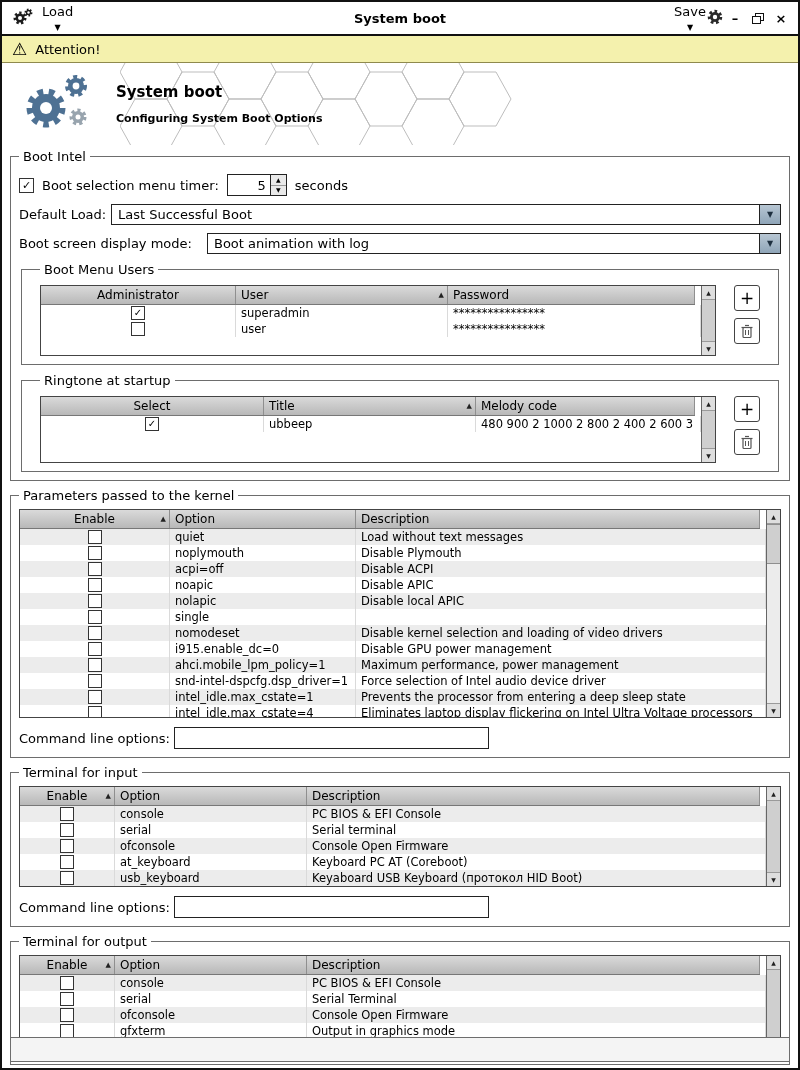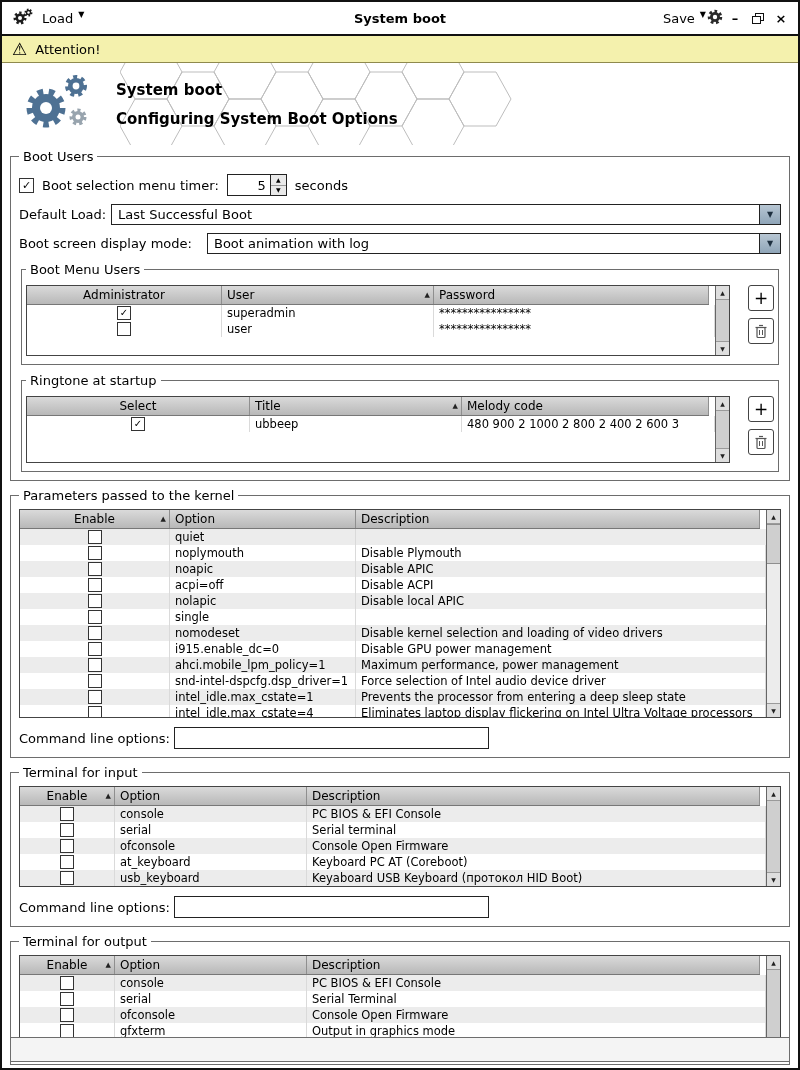--- a/index.html
+++ b/index.html
@@ -6,41 +6,41 @@
   body{
     width:800px;height:1070px;box-sizing:border-box;position:relative;overflow:hidden;
     border:2px solid #111;background:#fff;color:#000;
     font-family:"DejaVu Sans",sans-serif;font-size:13px;
   }
   
   .titlebar{height:32px;display:flex;align-items:center;padding:0 10px;border-bottom:2px solid #111;}
   .tb-left{display:flex;align-items:center;gap:8px;flex:1;}
   .tb-title{flex:0 0 auto;font-weight:bold;}
   .tb-right{display:flex;align-items:center;gap:0;flex:1;justify-content:flex-end;}
-  .menu-btn{display:flex;align-items:flex-start;gap:5px;cursor:default;}
+  .menu-btn{display:flex;align-items:center;gap:5px;cursor:default;flex-direction:column;}
   .caret{font-size:8px;line-height:1;}
   .win-controls{display:flex;gap:9px;align-items:center;margin-left:4px;}
   .win-btn{display:flex;align-items:center;justify-content:center;width:14px;height:14px;font-weight:bold;font-size:13px;line-height:1;}
   .maxicon{position:relative;width:12px;height:11px;display:inline-block;}
   .maxicon::before{content:"";position:absolute;left:3px;top:0;width:7px;height:6px;border:1.5px solid #111;}
   .maxicon::after{content:"";position:absolute;left:0;top:3px;width:7px;height:6px;border:1.5px solid #111;background:#fff;}
   
   .warnbar{height:26px;background:var(--warning-bg,#f4f1ad);border-bottom:1px solid #8f8a4e;
     display:flex;align-items:center;gap:8px;padding:0 10px;}
   .warn-icon{font-size:17px;line-height:1;}
   
   .pageheader{height:82px;position:relative;overflow:hidden;display:flex;align-items:center;padding:0 16px;gap:20px;}
   .hexwrap{position:absolute;left:118px;top:0;pointer-events:none;}
   .htitles{position:relative;z-index:1;}
   .htitle{font-weight:bold;font-size:15px;margin-bottom:11px;}
-  .hsub{font-weight:bold;font-size:15px;}
+  .hsub{font-weight:bold;font-size:11px;}
   
   fieldset{border:1px solid #6d6d6d;margin:4px 8px 7px;padding:2px 8px 8px;}
   legend{padding:0 4px;font-size:13px;}
-  fieldset fieldset{margin:8px 2px 0;padding:2px 4px 8px;}
+  fieldset fieldset{margin:8px 2px 0;padding:2px 18px 8px;}
   
   .frow{display:flex;align-items:center;gap:8px;margin-top:8px;}
   .cb{width:13px;height:13px;border:1px solid #333;background:#fff;display:inline-flex;align-items:center;
     justify-content:center;font-size:11px;font-weight:bold;line-height:1;flex:none;}
   .spin{display:flex;border:1px solid #222;height:22px;width:60px;background:#fff;flex:none;box-sizing:border-box;}
   .spin input{border:0;outline:0;width:100%;min-width:0;text-align:right;font:inherit;padding:0 4px;background:transparent;}
   .spin-btns{width:15px;border-left:1px solid #222;display:flex;flex-direction:column;flex:none;}
   .spin-btns div{flex:1;display:flex;align-items:center;justify-content:center;font-size:6px;background:#e9e9e9;line-height:1;}
   .spin-btns div:first-child{border-bottom:1px solid #999;}
   .combo{display:flex;align-items:stretch;border:1px solid #222;height:21px;background:#fff;flex:1;box-sizing:border-box;}
@@ -175,21 +175,21 @@
         <circle cx="60" cy="46" r="2.5" fill="#fff"></circle>
     </svg>
   </span>
   <span class="htitles">
     <div class="htitle">System boot</div>
     <div class="hsub">Configuring System Boot Options</div>
   </span>
 </div>
 
 <fieldset>
-  <legend>Boot Users</legend>
+  <legend>Boot Intel</legend>
 
   <div class="frow">
     <span class="cb on">✓</span>
     <span class="lbl">Boot selection menu timer:</span>
     <span class="spin">
       <input value="5" style="">
       <span class="spin-btns">
         <div>▲</div>
         <div>▼</div>
       </span>
@@ -323,41 +323,42 @@
       </div>
       <div class="hcell">Option</div>
       <div class="hcell grow">Description</div>
     </div>
     <div class="tbody">
         <div class="trow">
           <div class="tcell center">
             <span class="cb"></span>
           </div>
           <div class="tcell">quiet</div>
+          <div class="tcell grow">Load without text messages</div>
         </div>
         <div class="trow">
           <div class="tcell center">
             <span class="cb"></span>
           </div>
           <div class="tcell">noplymouth</div>
           <div class="tcell grow">Disable Plymouth</div>
         </div>
         <div class="trow">
           <div class="tcell center">
             <span class="cb"></span>
           </div>
+          <div class="tcell">acpi=off</div>
+          <div class="tcell grow">Disable ACPI</div>
+        </div>
+        <div class="trow">
+          <div class="tcell center">
+            <span class="cb"></span>
+          </div>
           <div class="tcell">noapic</div>
           <div class="tcell grow">Disable APIC</div>
-        </div>
-        <div class="trow">
-          <div class="tcell center">
-            <span class="cb"></span>
-          </div>
-          <div class="tcell">acpi=off</div>
-          <div class="tcell grow">Disable ACPI</div>
         </div>
         <div class="trow">
           <div class="tcell center">
             <span class="cb"></span>
           </div>
           <div class="tcell">nolapic</div>
           <div class="tcell grow">Disable local APIC</div>
         </div>
         <div class="trow">
           <div class="tcell center">

